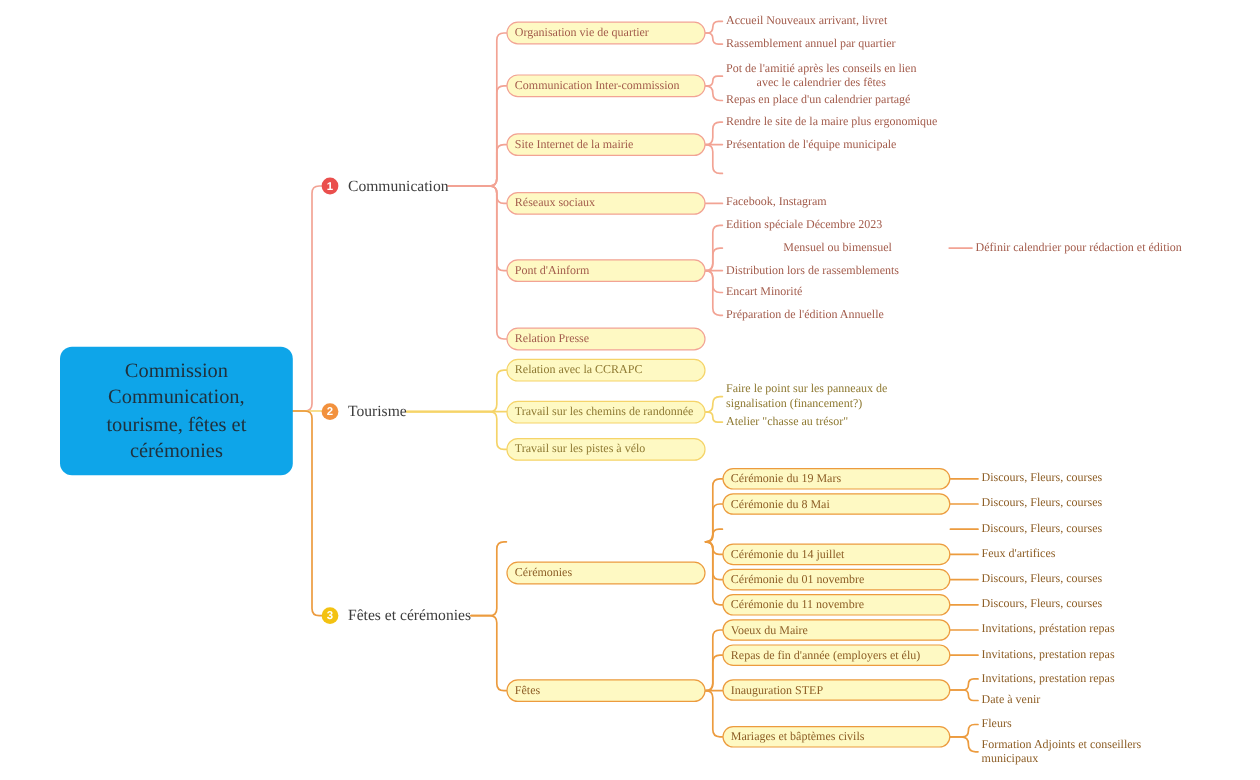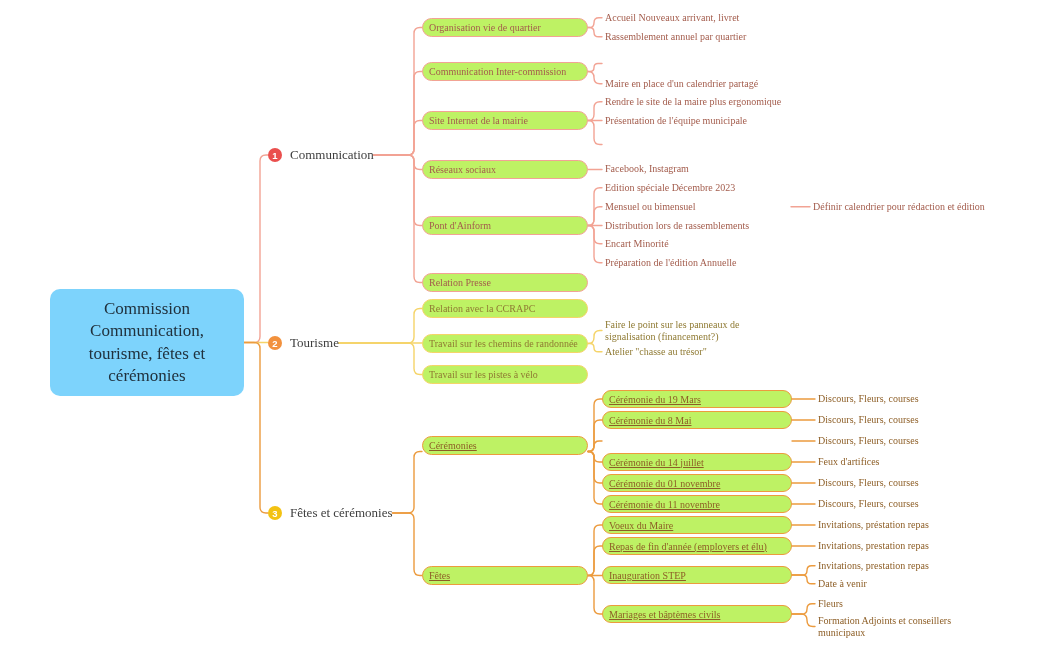--- a/index.html
+++ b/index.html
@@ -1,33 +1,33 @@
 <!DOCTYPE html>
 <html><head>
 <meta charset="utf-8">
 <style>
   html,body{margin:0;padding:0;background:#fff;}
   #canvas{position:relative;width:1050px;height:650px;background:#fff;overflow:hidden;
           font-family:"Liberation Serif","DejaVu Serif",serif;}
   #edges{position:absolute;left:0;top:0;width:1050px;height:650px;pointer-events:none;}
   .node{position:absolute;z-index:2;}
-  .root{left:50px;top:289px;width:194px;height:107px;background:#7dd3fc;border-radius:10px;
+  .root{left:50px;top:289px;width:194px;height:107px;background:#0ea5e9;border-radius:10px;
         color:#20313d;font-size:17px;line-height:1.32;display:flex;align-items:center;justify-content:center;
         text-align:center;padding:0 12px;box-sizing:border-box;}
   .branch{display:flex;align-items:center;gap:8px;height:20px;font-size:13px;color:#3d3d3d;white-space:nowrap;}
   .badge{width:14px;height:14px;border-radius:50%;color:#fff;font-size:9.5px;font-weight:bold;
          display:flex;align-items:center;justify-content:center;flex:0 0 auto;
          font-family:"Liberation Sans","DejaVu Sans",sans-serif;}
   .badge.p1{background:#ea4f4d;} .badge.p2{background:#f2913d;} .badge.p3{background:#f3c212;}
-  .box{height:19px;min-width:166px;width:max-content;border:1.5px solid;border-radius:10px;background:#bef264;
+  .box{height:19px;min-width:166px;width:max-content;border:1.5px solid;border-radius:10px;background:#fef9c3;
        display:flex;align-items:center;padding:0 6px;box-sizing:border-box;font-size:10px;white-space:nowrap;}
   .box3{height:18px;min-width:190px;border-radius:9px;}
   .leaf{font-size:10px;line-height:11.5px;white-space:pre-line;padding-left:3px;width:max-content;}
-  .b1.box{border-color:#f2a394;} .b2.box{border-color:#f5d469;} .b3.box{border-color:#ec9b3e;text-decoration:underline;}
-  .b1{color:#a35c4c;} .b2{color:#8f7a33;} .b3{color:#8d5e26;}
+  .b1.box{border-color:#f2a394;} .b2.box{border-color:#f5d469;} .b3.box{border-color:#ec9b3e;}
+  .b1{color:#a35c4c;text-align:center;} .b2{color:#8f7a33;} .b3{color:#8d5e26;}
 </style>
 </head>
 <body>
 
 <div id="canvas">
   <svg id="edges">
       <path d="M 244 342.5 L 254 342.5 Q 260 342.5 260 336.5 L 260 161 Q 260 155 266 155 L 268 155" fill="none" stroke="#f2a394" stroke-width="1.4" stroke-linecap="round"></path>
       <path d="M 244 342.5 L 268 342.5" fill="none" stroke="#f5d469" stroke-width="1.4" stroke-linecap="round"></path>
       <path d="M 244 342.5 L 254 342.5 Q 260 342.5 260 348.5 L 260 507 Q 260 513 266 513 L 268 513" fill="none" stroke="#ec9b3e" stroke-width="1.4" stroke-linecap="round"></path>
       <path d="M 373.78125 155 L 408 155 Q 414 155 414 149 L 414 33.5 Q 414 27.5 420 27.5 L 422 27.5" fill="none" stroke="#f2a394" stroke-width="1.4" stroke-linecap="round"></path>
@@ -98,40 +98,42 @@
 
   <div class="node box b1" id="c10" style="left:422px;top:18px">Organisation vie de quartier</div>
   <div class="node box b1" id="c11" style="left:422px;top:62px">Communication Inter-commission</div>
   <div class="node box b1" id="c12" style="left:422px;top:111px">Site Internet de la mairie</div>
   <div class="node box b1" id="c14" style="left:422px;top:216px">Pont d'Ainform</div>
   <div class="node box b1" id="c13" style="left:422px;top:160px">Réseaux sociaux</div>
   <div class="node box b1" id="c15" style="left:422px;top:273px">Relation Presse</div>
 
   <div class="node leaf b1" id="l0" style="left:602px;top:12px">Accueil Nouveaux arrivant, livret</div>
   <div class="node leaf b1" id="l1" style="left:602px;top:31px">Rassemblement annuel par quartier</div>
-  <div class="node leaf b1" id="l3" style="left:602px;top:78px">Maire en place d'un calendrier partagé</div>
+  <div class="node leaf b1" id="l2" style="left:602px;top:52px">Pot de l'amitié après les conseils en lien
+avec le calendrier des fêtes</div>
+  <div class="node leaf b1" id="l3" style="left:602px;top:78px">Repas en place d'un calendrier partagé</div>
   <div class="node leaf b1" id="l4" style="left:602px;top:96px">Rendre le site de la maire plus ergonomique</div>
   <div class="node leaf b1" id="l5" style="left:602px;top:115px">Présentation de l'équipe municipale</div>
   <div class="node leaf b1" id="l7" style="left:602px;top:163px">Facebook, Instagram</div>
   <div class="node leaf b1" id="l8" style="left:602px;top:182px">Edition spéciale Décembre 2023</div>
   <div class="node leaf b1" id="l9" style="left:602px;top:201px;width:186px">Mensuel ou bimensuel</div>
   <div class="node leaf b1" id="l10" style="left:602px;top:220px">Distribution lors de rassemblements</div>
   <div class="node leaf b1" id="l11" style="left:602px;top:238px">Encart Minorité</div>
   <div class="node leaf b1" id="l12" style="left:602px;top:257px">Préparation de l'édition Annuelle</div>
   <div class="node leaf b1" id="l13" style="left:810px;top:201px">Définir calendrier pour rédaction et édition</div>
 
   <div class="node box b2" id="t0" style="left:422px;top:299px">Relation avec la CCRAPC</div>
   <div class="node box b2" id="t2" style="left:422px;top:365px">Travail sur les pistes à vélo</div>
   <div class="node box b2" id="t1" style="left:422px;top:334px">Travail sur les chemins de randonnée</div>
 
   <div class="node leaf b2" id="tl0" style="left:602px;top:319px">Faire le point sur les panneaux de
 signalisation (financement?)</div>
   <div class="node leaf b2" id="tl1" style="left:602px;top:346px">Atelier "chasse au trésor"</div>
 
-  <div class="node box b3" id="f0" style="left:422px;top:436px">Cérémonies</div>
+  <div class="node box b3" id="f0" style="left:422px;top:468px">Cérémonies</div>
   <div class="node box b3" id="f1" style="left:422px;top:566px">Fêtes</div>
 
   <div class="node box box3 b3" id="ce0" style="left:602px;top:390px">Cérémonie du 19 Mars</div>
   <div class="node box box3 b3" id="ce1" style="left:602px;top:411px">Cérémonie du 8 Mai</div>
   <div class="node box box3 b3" id="ce3" style="left:602px;top:453px">Cérémonie du 14 juillet</div>
   <div class="node box box3 b3" id="ce4" style="left:602px;top:474px">Cérémonie du 01 novembre</div>
   <div class="node box box3 b3" id="ce5" style="left:602px;top:495px">Cérémonie du 11 novembre</div>
 
   <div class="node box box3 b3" id="fe1" style="left:602px;top:537px">Repas de fin d'année (employers et élu)</div>
   <div class="node box box3 b3" id="fe0" style="left:602px;top:516px">Voeux du Maire</div>

